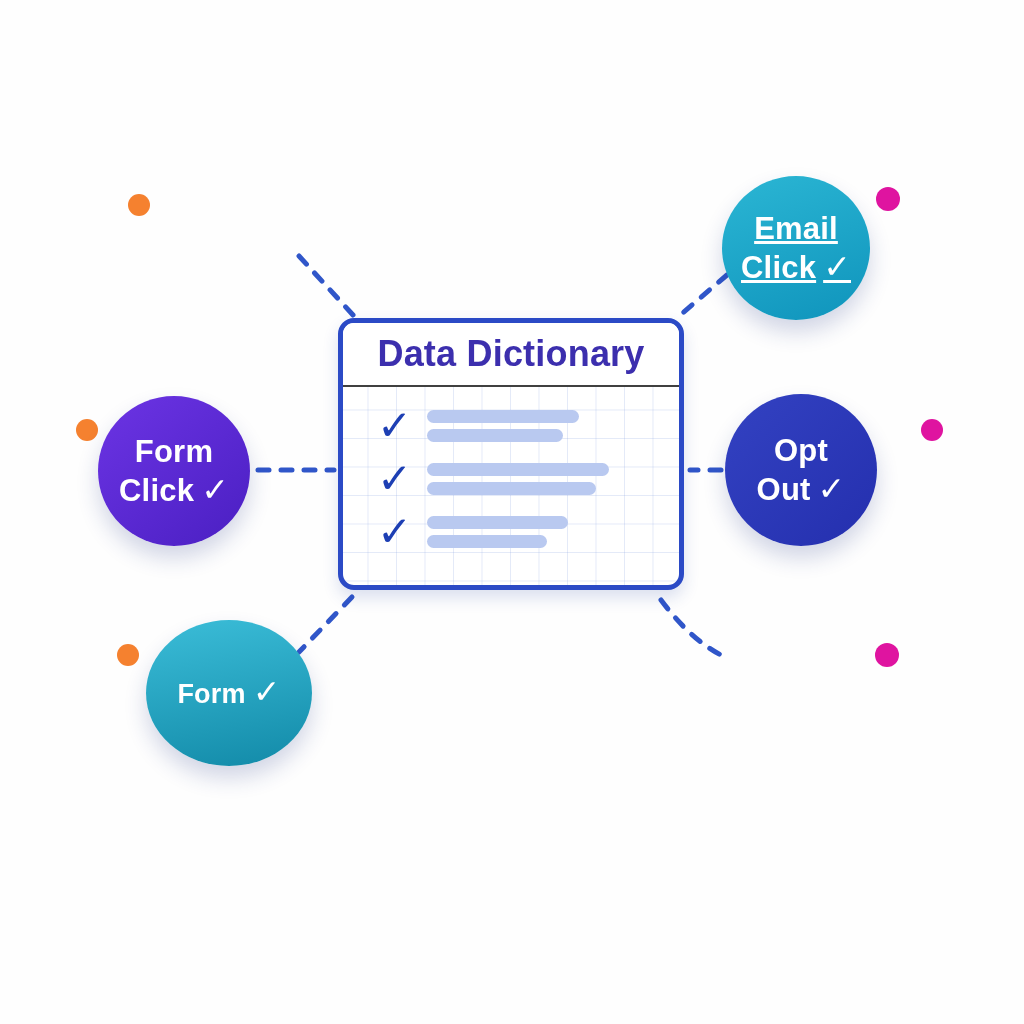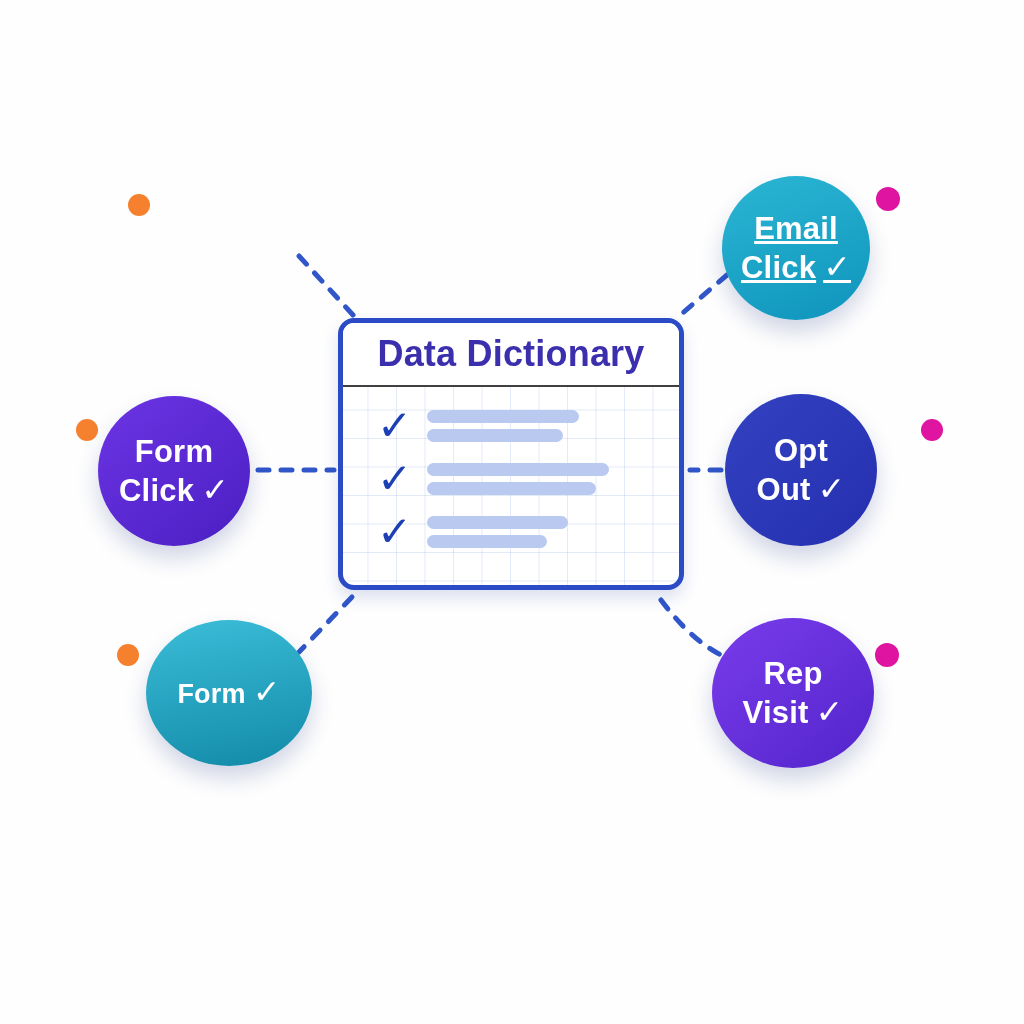--- a/index.html
+++ b/index.html
@@ -125,24 +125,20 @@
 
   <div class="node node-opt-out">
     <span>Opt</span>
     <span><span>Out</span><span class="check">✓</span></span>
   </div>
 
   <div class="node node-enrollment-step">
     <span><span>Form</span><span class="check">✓</span></span>
   </div>
 
-  <div class="node node-rep-visit">
-    <span>Rep</span>
-    <span><span>Visit</span><span class="check">✓</span></span>
-  </div>
 
   <div class="card">
     <div class="card-header">
       <span class="card-title">Data Dictionary</span>
     </div>
     <div class="card-body">
       <div class="check-row">
         <span class="row-check">✓</span>
         <span class="bars">
           <span class="bar bar-1a"></span>

